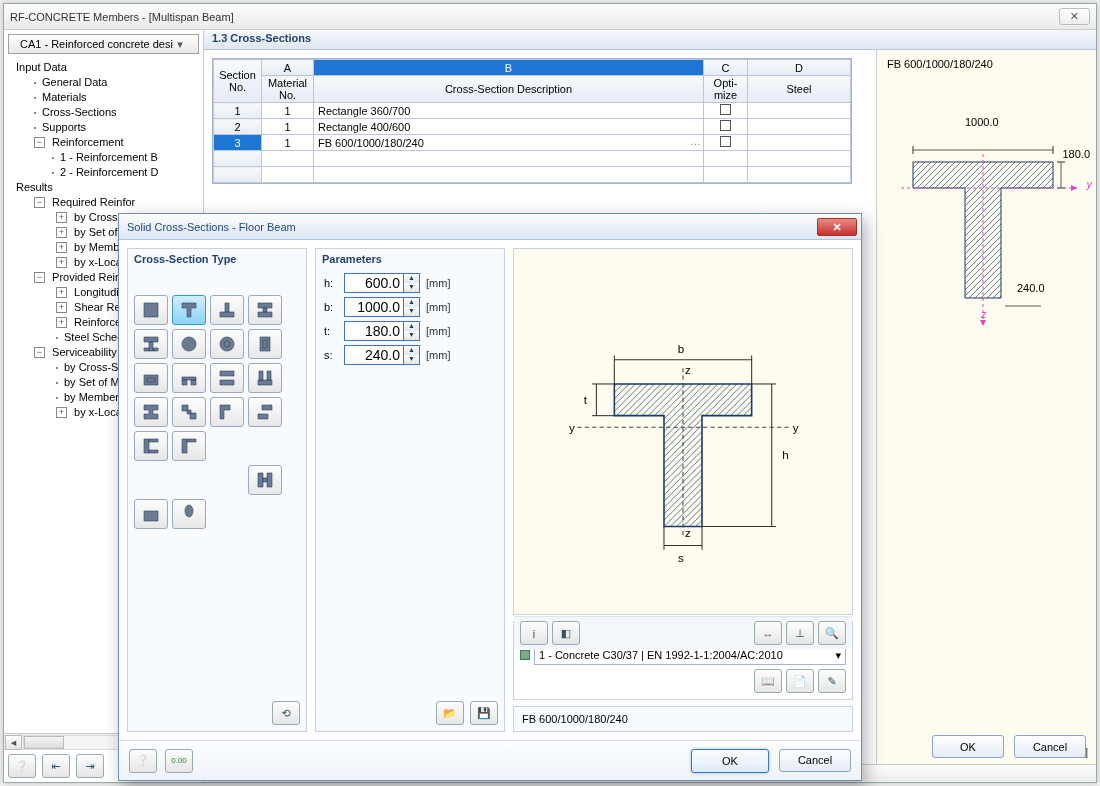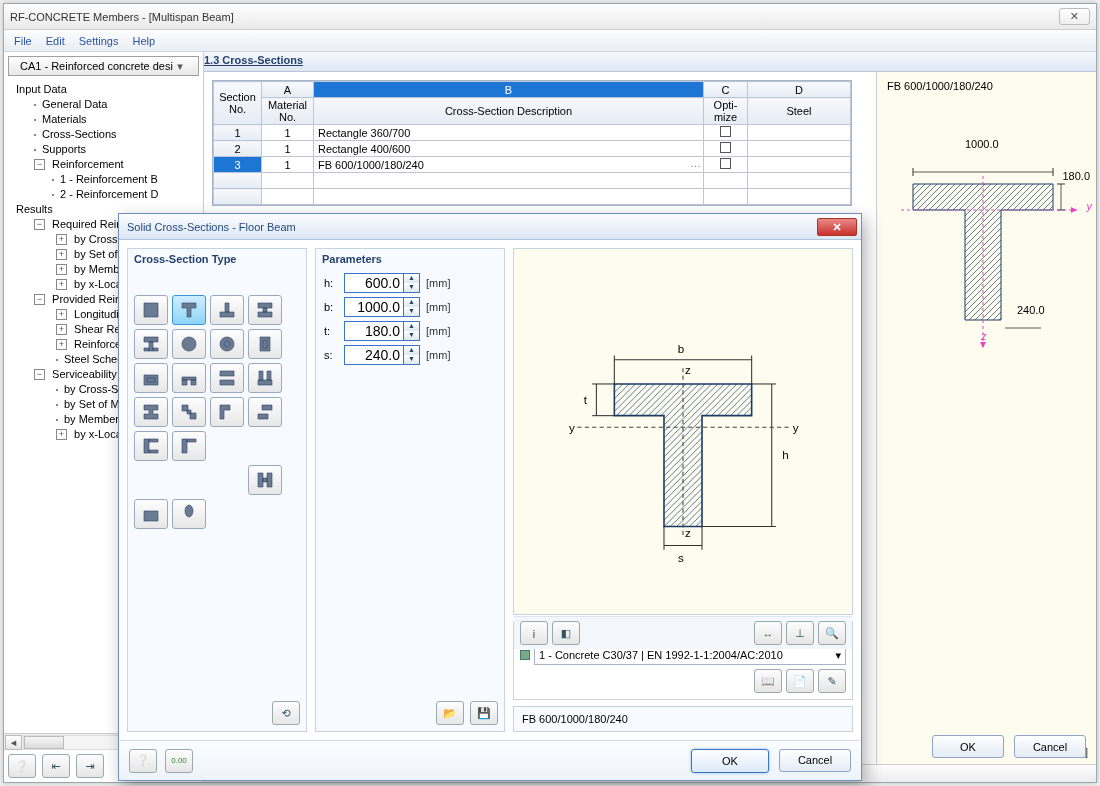--- a/index.html
+++ b/index.html
@@ -28,21 +28,21 @@
   .tree .dot::before { content: ""; display: inline-block; width: 2px; height: 2px; background: #888; margin-right: 4px; vertical-align: middle; }
   .hscroll { height: 17px; background: #efefef; border-top: 1px solid #ccc; display: flex; align-items: center; }
   .hscroll .arr { width: 17px; height: 15px; border: 1px solid #bbb; background: linear-gradient(#fff,#e4e4e4); margin: 0 1px; text-align: center; line-height: 13px; color: #555; }
   .hscroll .track { flex: 1; height: 15px; background: #f5f5f5; border: 1px solid #ddd; position: relative; }
   .hscroll .thumb { position: absolute; left: 0; top: 0; bottom: 0; width: 40px; background: linear-gradient(#f5f5f5,#dcdcdc); border: 1px solid #bbb; }
   .left-btns { padding: 4px; display: flex; gap: 6px; }
   .icon-btn { width: 28px; height: 24px; border: 1px solid #9aa; border-radius: 3px; background: linear-gradient(#fdfdfd,#e6e6e6); display: flex; align-items: center; justify-content: center; color: #356; }
 
   
   .main { flex: 1; display: flex; flex-direction: column; overflow: hidden; position: relative; }
-  .section-head { height: 20px; background: linear-gradient(#f5f8fd,#dfe7f3); border-bottom: 1px solid #b9c6da; color: #25426f; font-weight: bold; padding: 2px 0; text-decoration: underline; }
+  .section-head { height: 20px; background: linear-gradient(#f5f8fd,#dfe7f3); border-bottom: 1px solid #b9c6da; color: #25426f; font-weight: bold; padding: 2px 8px; }
   .main-split { flex: 1; display: flex; overflow: hidden; }
   .grid-wrap { flex: 1; padding: 8px; overflow: hidden; }
   .grid { border: 1px solid #a8b4c8; width: 640px; }
   .grid table { border-collapse: collapse; width: 100%; }
   .grid th, .grid td { border: 1px solid #bcc6d6; padding: 1px 4px; height: 16px; background: #fff; }
   .grid th { background: linear-gradient(#f7f9fc,#e6ecf5); text-align: center; font-weight: normal; }
   .grid th.blue { background: #1d76d3; color: #fff; }
   .grid td.sel { background: #1d76d3; color: #fff; text-align: center; }
   .grid td.center { text-align: center; }
   .grid .chk { display: inline-block; width: 11px; height: 11px; border: 1px solid #555; background: #fff; }
@@ -103,26 +103,20 @@
 </head>
 <body>
 
 <div class="win">
 
   <div class="titlebar">
     <span>RF-CONCRETE Members - [Multispan Beam]</span>
     <span class="close">✕</span>
   </div>
 
-  <div class="menubar">
-    <span>File</span>
-    <span>Edit</span>
-    <span>Settings</span>
-    <span>Help</span>
-  </div>
 
   <div class="body">
 
     <div class="left">
       <div class="combo">
         <span>CA1 - Reinforced concrete desi</span>
         <span class="dd">▾</span>
       </div>
 
       <div class="tree">

